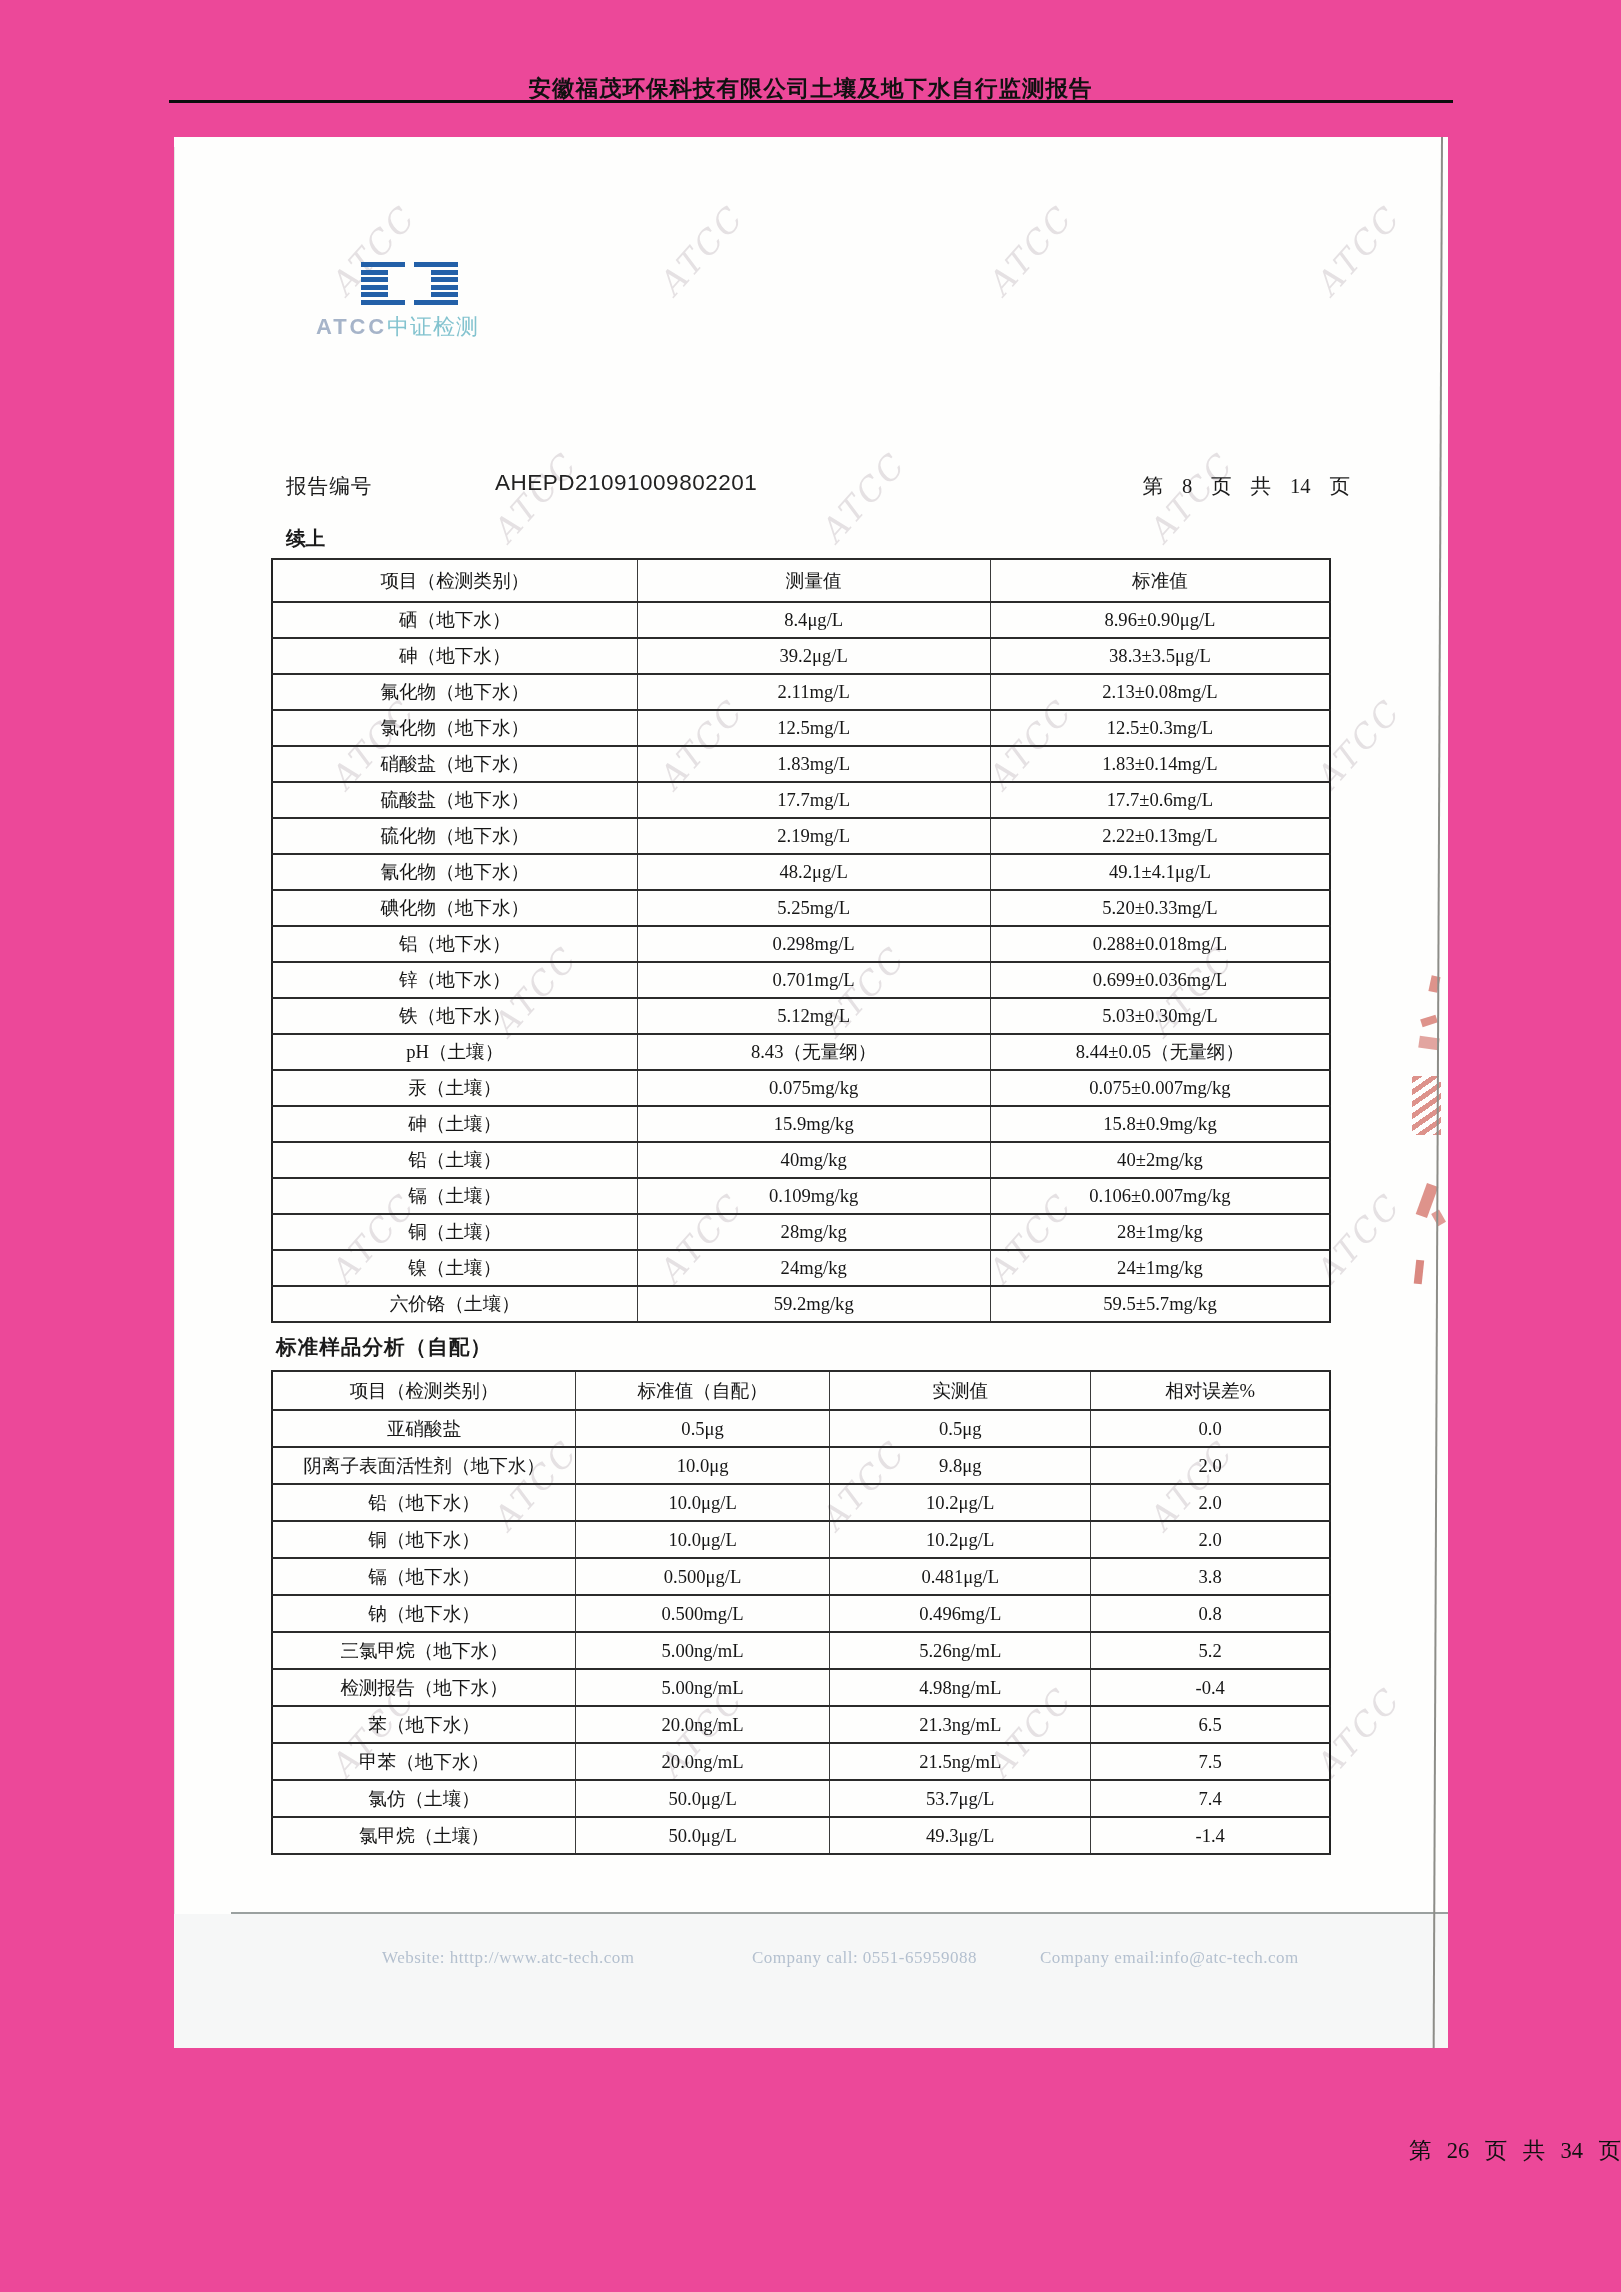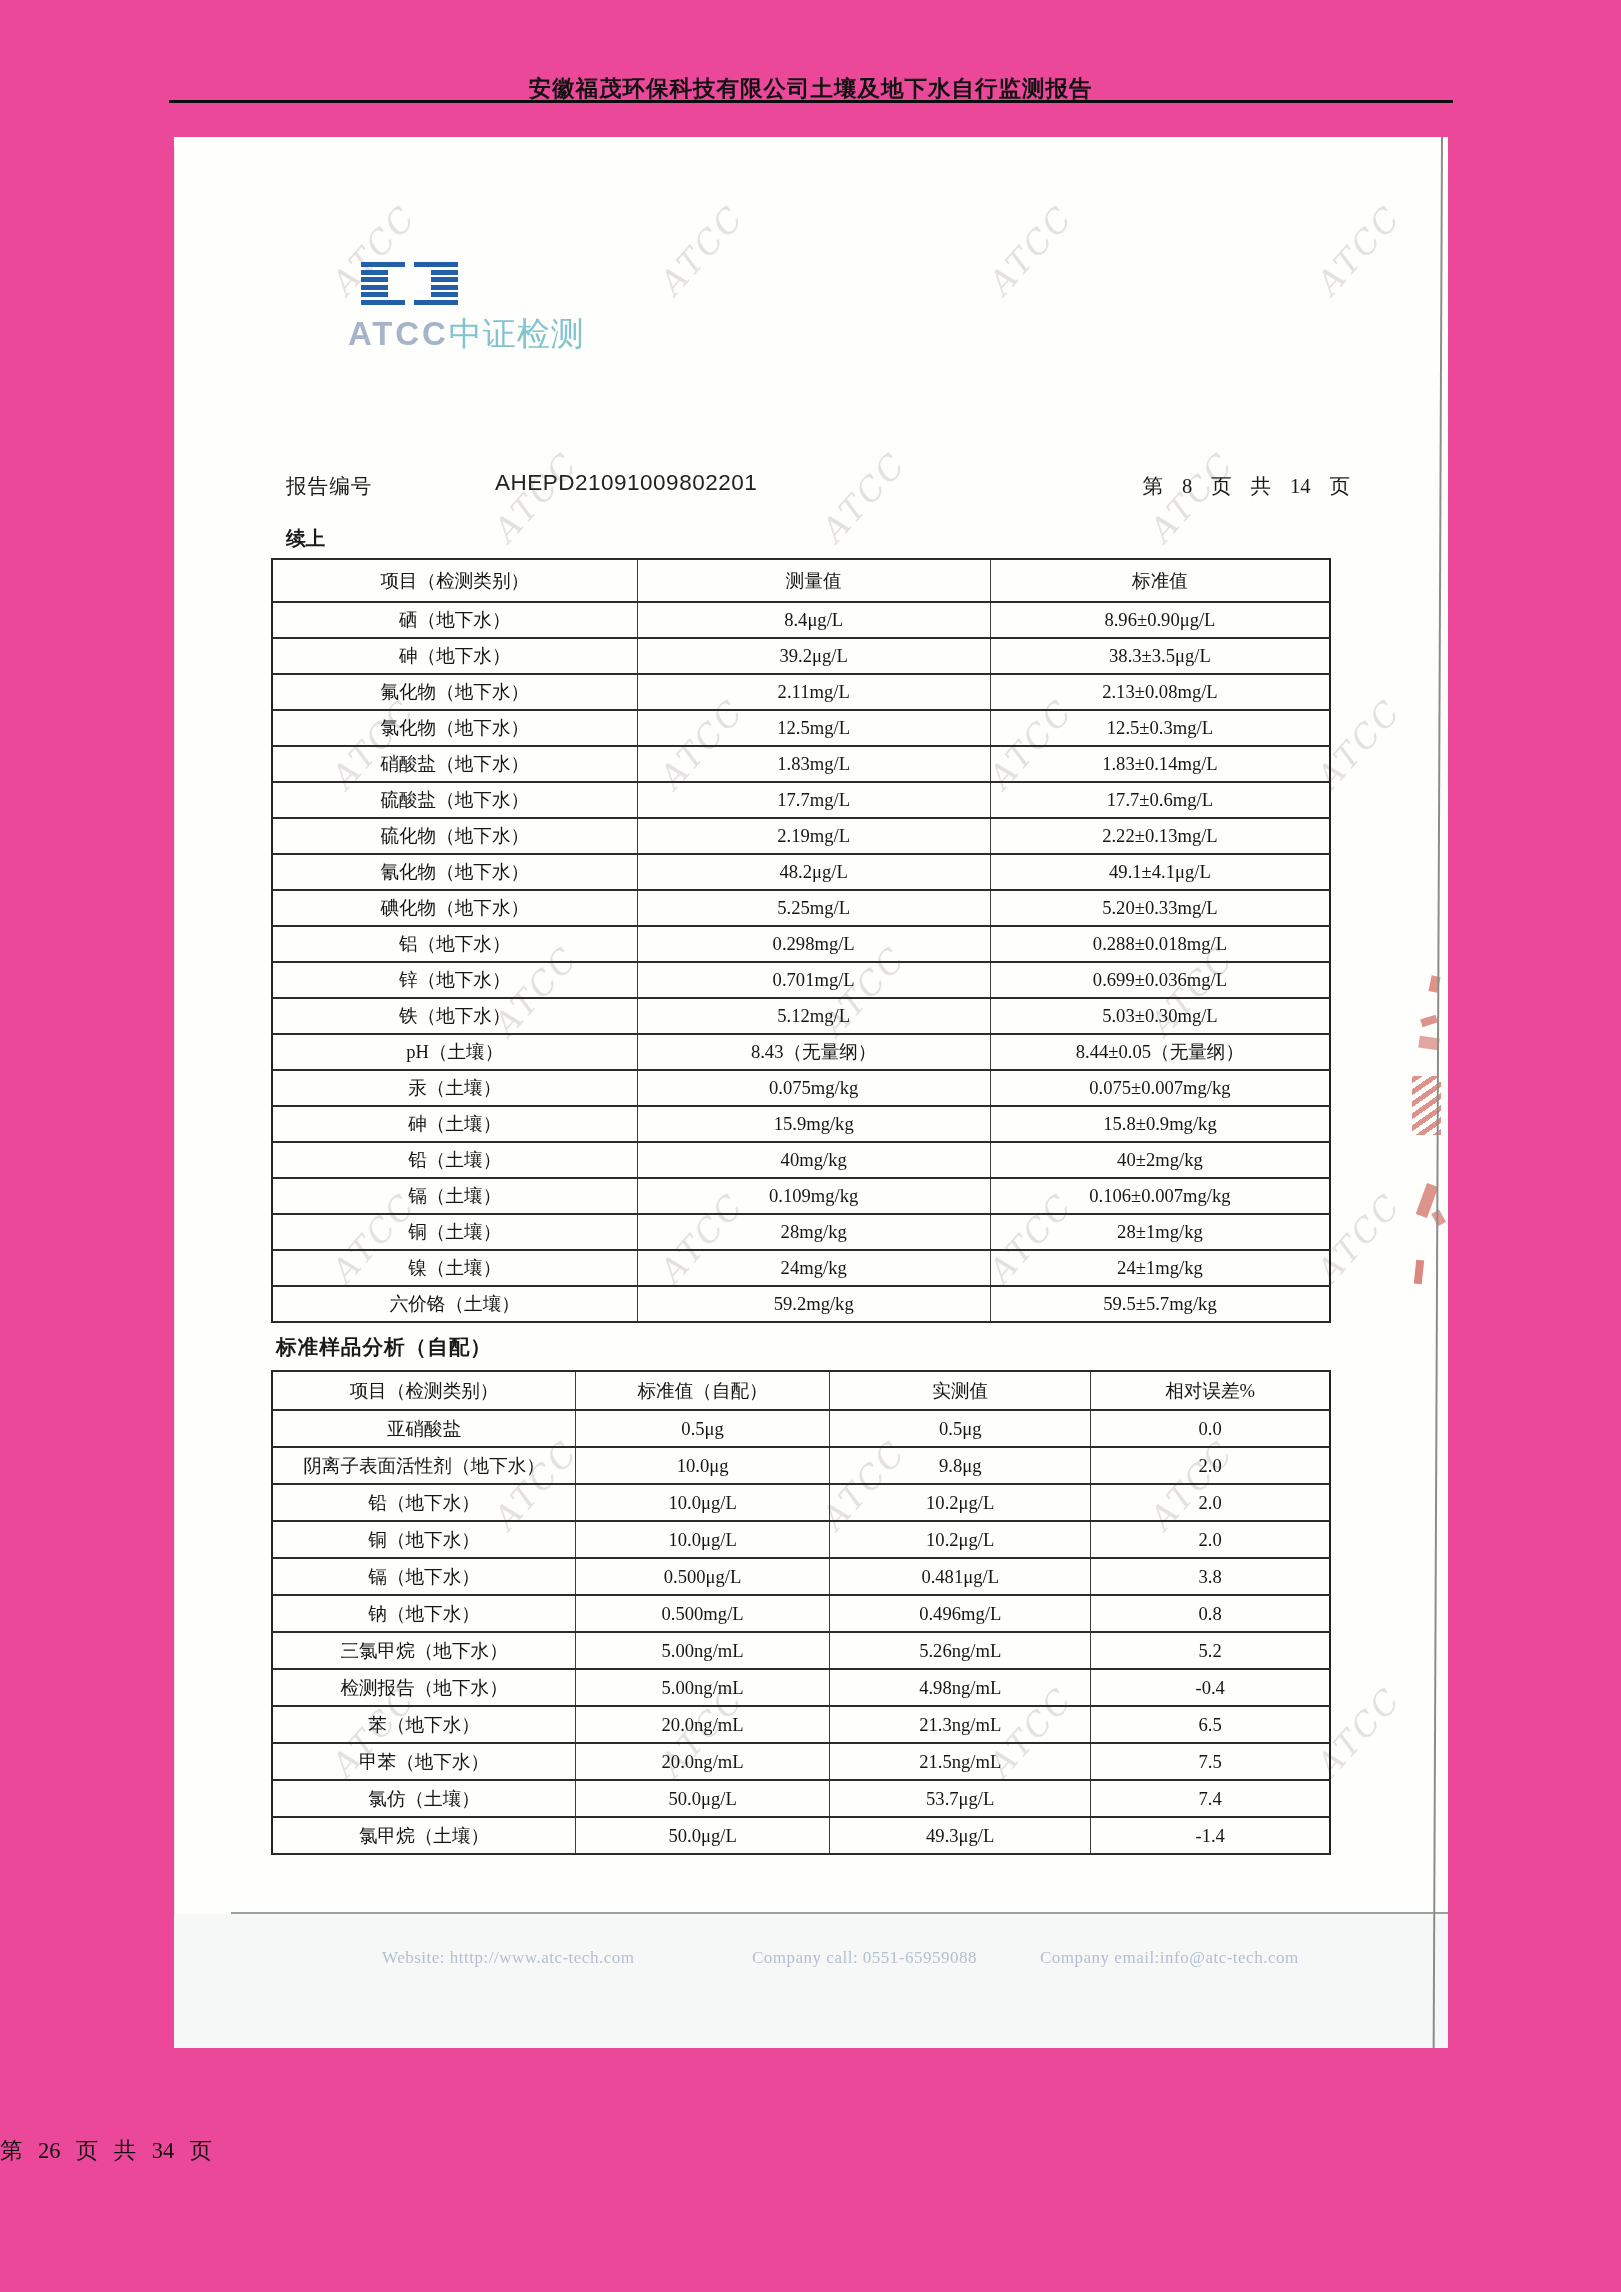--- a/index.html
+++ b/index.html
@@ -23,21 +23,21 @@
       letter-spacing:2.9px;color:rgba(172,158,168,0.30);transform:rotate(-48deg);}
 
   
   .logo{position:absolute;left:142px;top:125px;width:235px;}
   .logo-mark{display:flex;gap:8.8px;margin-left:45px;}
   .bracket{display:flex;flex-direction:column;gap:2.5px;width:44px;}
   .stripe{height:5.1px;background:#2360a8;}
   .bracket.left .stripe.short{width:26.5px;align-self:flex-start;}
   .bracket.right .stripe.short{width:26.5px;align-self:flex-end;}
   .stripe.long{width:44px;}
-  .logo-text{margin-top:6.9px;font-size:33px;letter-spacing:1px;white-space:nowrap;margin-left:32px;}
+  .logo-text{margin-top:6.9px;font-size:22px;letter-spacing:1px;white-space:nowrap;}
   .brand-en{color:#a6b4c9;font-family:"Liberation Sans",sans-serif;font-weight:700;letter-spacing:2.9px;}
   .brand-cn{color:#83c3cf;font-weight:400;}
 
   
   .report-title{position:absolute;top:231px;left:0;width:100%;text-align:center;
                 font-size:57px;font-weight:700;letter-spacing:13.7px;color:#1c1c1c;}
 
   
   .report-row{position:absolute;top:331px;left:0;width:100%;height:39px;font-size:20.6px;}
   .report-no-label{position:absolute;left:112px;top:3.9px;letter-spacing:1px;}
@@ -78,21 +78,21 @@
   
   .footer-band{position:absolute;left:0;top:1777px;width:1274px;height:134px;background:#f6f7f7;}
   .footer-divider{position:absolute;left:57px;top:1775px;width:1217px;height:2px;background:#9aa09f;}
   .scan-footer-text{position:absolute;top:1811px;left:0;width:100%;font-size:17px;
                     color:#b4c0cf;letter-spacing:0.5px;}
   .footer-website{position:absolute;left:208px;}
   .footer-phone{position:absolute;left:578px;}
   .footer-email{position:absolute;left:866px;}
 
   
-  .page-number{position:absolute;top:2135px;left:0;width:100%;text-align:left;
+  .page-number{position:absolute;top:2135px;left:0;width:100%;text-align:right;
                font-size:22.5px;color:#111;word-spacing:9.8px;}
 </style>
 </head>
 <body>
 
 <div class="page">
 
   <div class="doc-title">安徽福茂环保科技有限公司土壤及地下水自行监测报告</div>
   <div class="doc-rule"></div>
 

